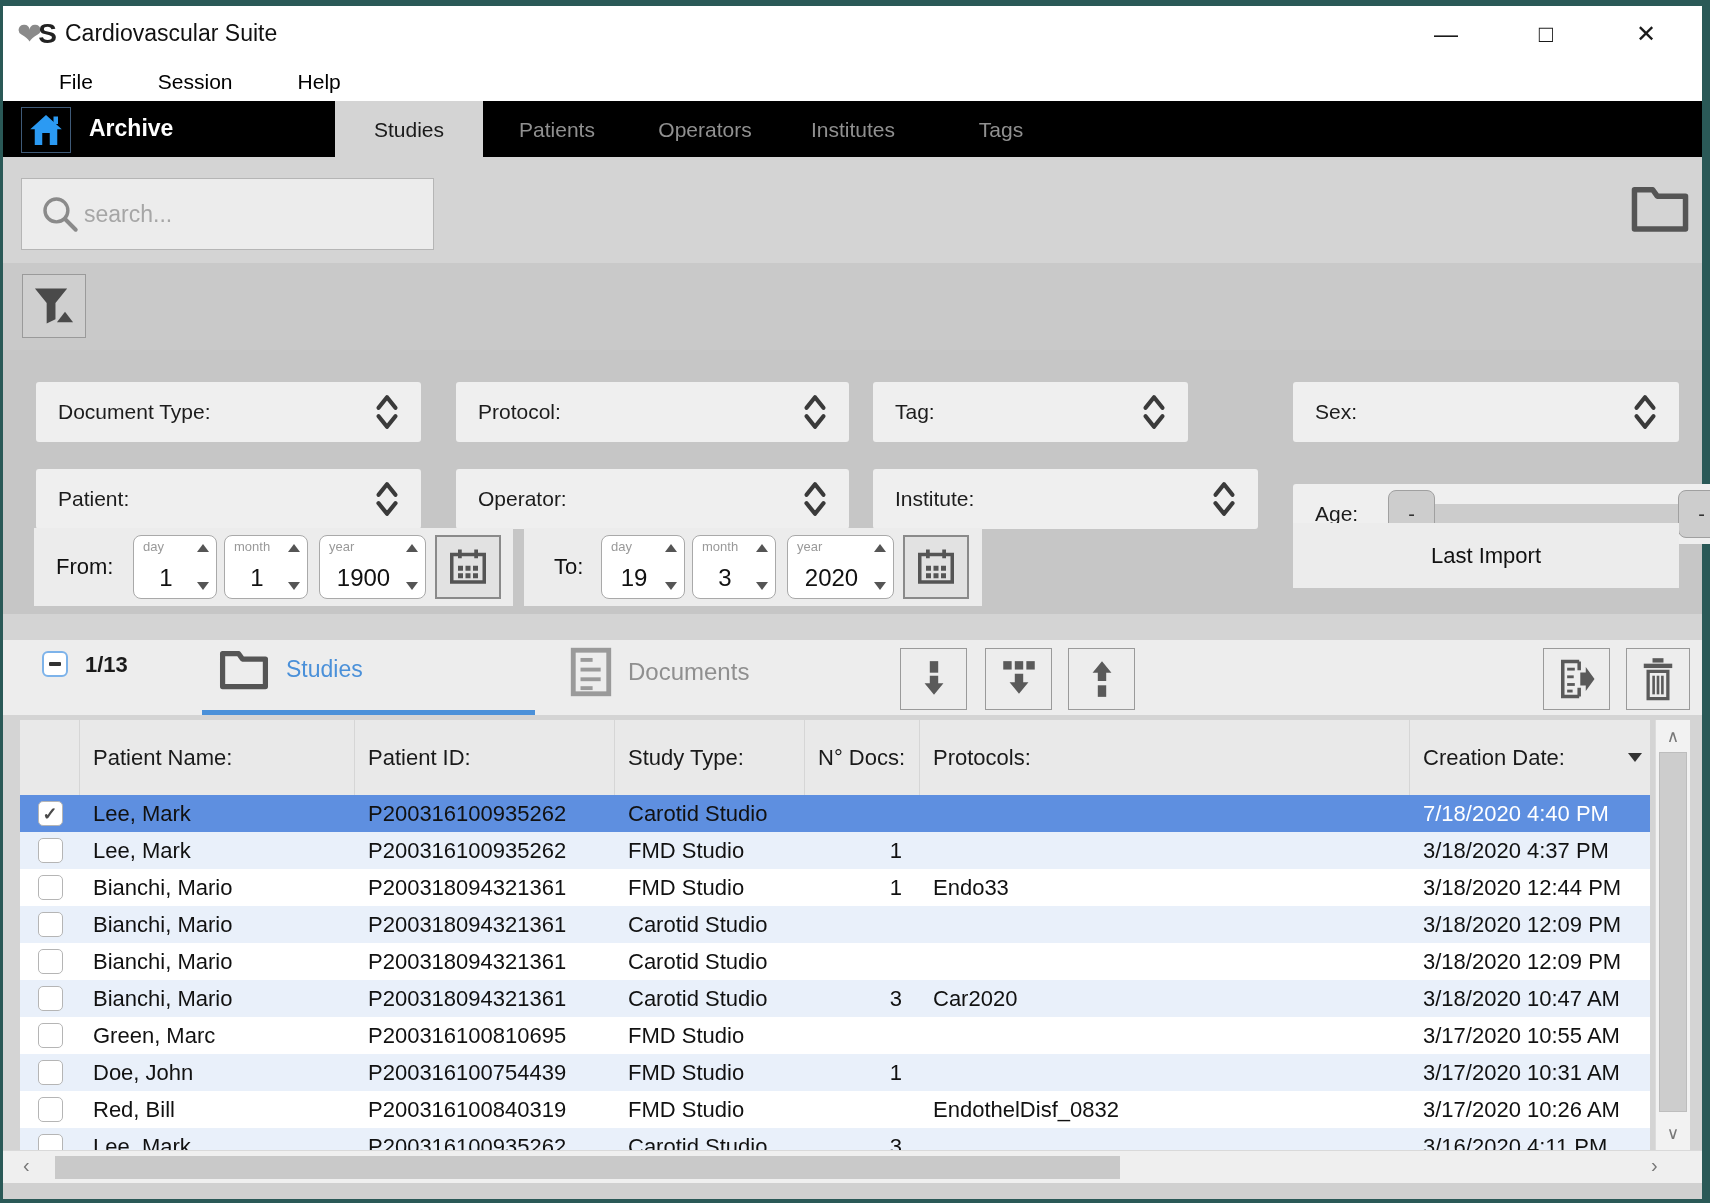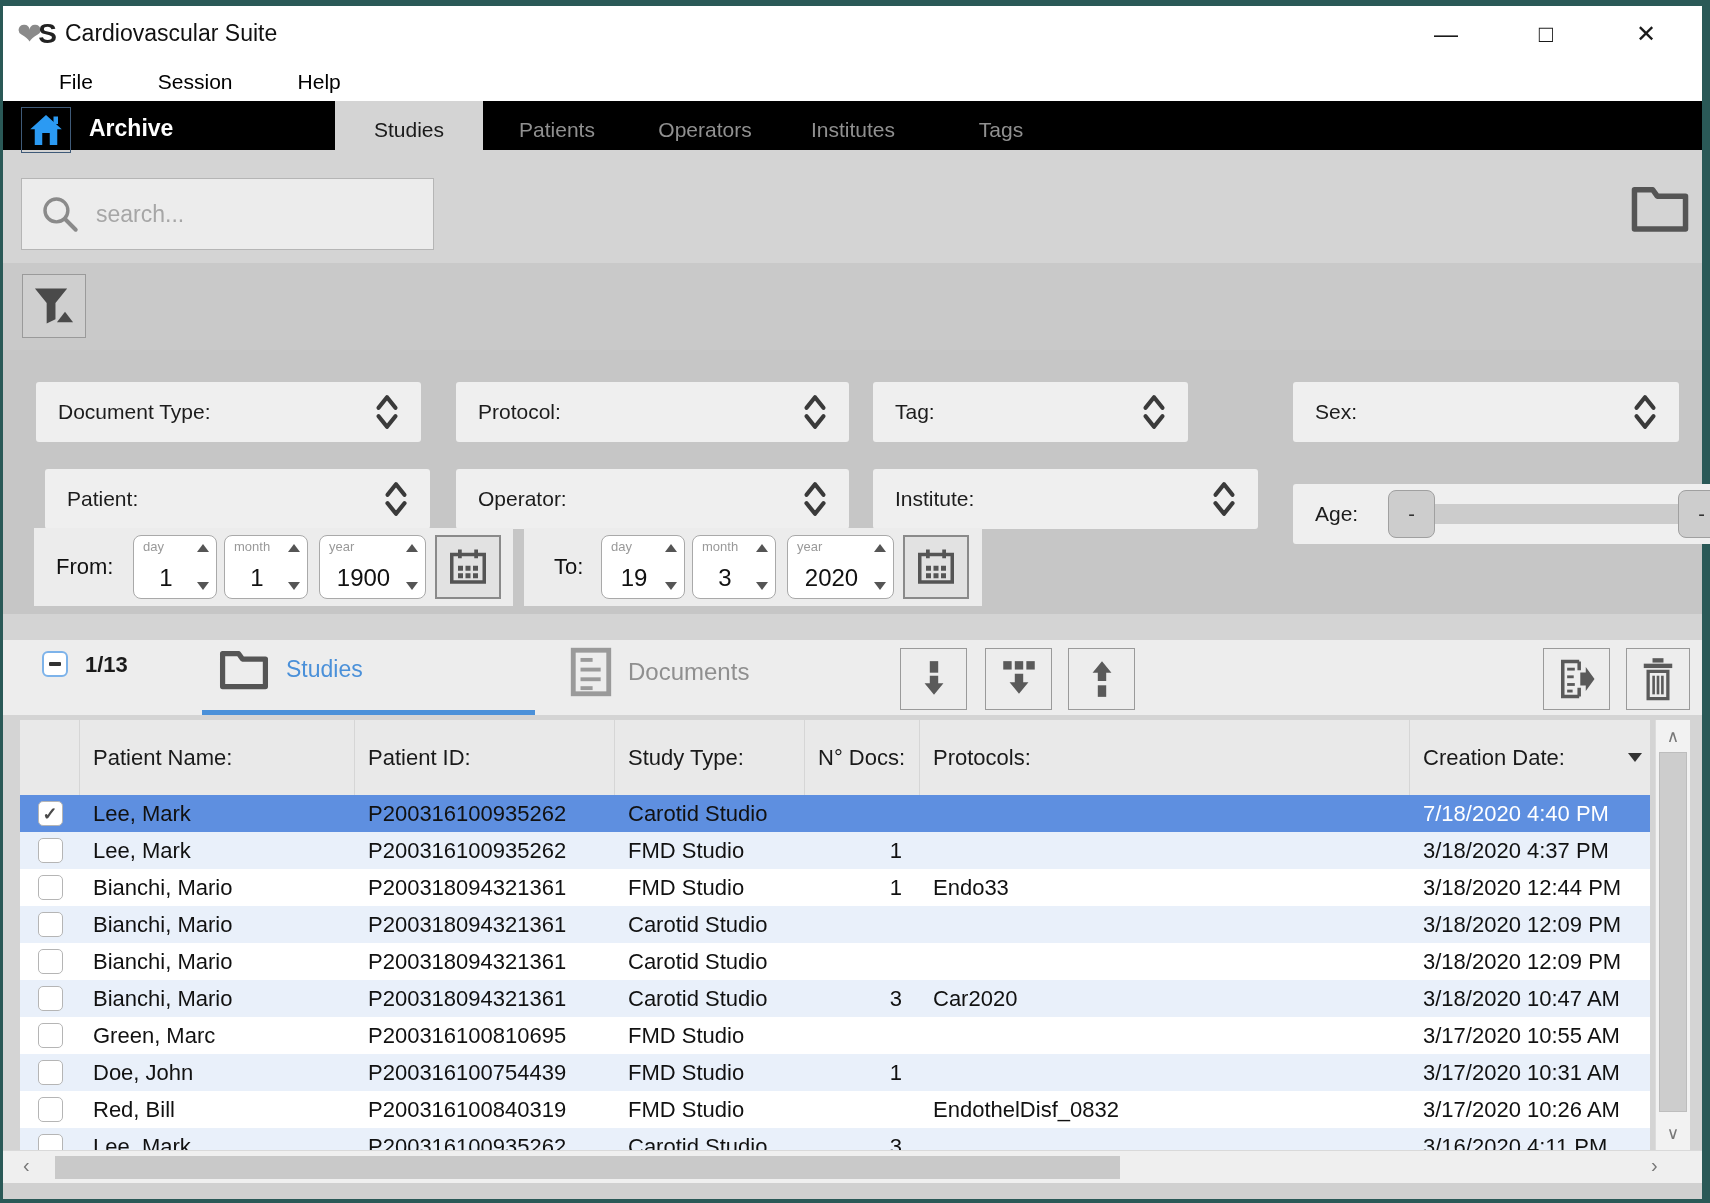--- a/index.html
+++ b/index.html
@@ -20,35 +20,35 @@
   .win-ctrls { right:35px; top:8px; display:flex; gap:58px; }
   .win-btn { width:42px; height:40px; display:flex; align-items:center; justify-content:center;
              font-size:24px; color:#1a1a1a; cursor:default; }
 
   
   .menubar { left:3px; top:62px; width:1699px; height:39px; background:#ffffff;
              display:flex; align-items:center; padding-left:16px; gap:25px; }
   .menu-item { font-size:21px; color:#000;margin-left:40px; }
 
   
-  .navbar { left:3px; top:101px; width:1699px; height:49px; background:#000; }
+  .navbar { left:3px; top:101px; width:1699px; height:56px; background:#000; }
   .home-btn { left:18px; top:6px; width:50px; height:46px; border:1px solid #3f5a78;
               display:flex; align-items:center; justify-content:center; }
   .archive-label { left:86px; top:14px; font-size:23px; font-weight:700; color:#fff; }
   .nav-tabs { left:332px; top:0; height:57px; display:flex; }
   .nav-tab { width:148px; height:57px; display:flex; align-items:center; justify-content:center;
              font-size:21px; color:#909090; }
   .nav-tab.active { background:#d4d4d4; color:#1a1a1a; }
 
   
   .search-row { left:3px; top:158px; width:1699px; height:105px; background:#d4d4d4; }
   .search-box { left:18px; top:20px; width:413px; height:72px; background:#ececec;
                 border:1px solid #b5b5b5; display:flex; align-items:center; padding-left:18px; }
   .search-box input { border:none; outline:none; background:transparent; font-size:23px;
-                      font-family:"Liberation Sans",sans-serif; color:#000000; width:320px; margin-left:16px; }
+                      font-family:"Liberation Sans",sans-serif; color:#000000; width:320px; margin-left:4px; }
   .search-box input::placeholder { color:#a6a6a6; }
   .top-folder-btn { left:1624px; top:22px; width:66px; height:56px; display:flex;
                     align-items:center; justify-content:center; }
 
   
   .filter-row { left:3px; top:263px; width:1699px; height:87px; background:#c9c9c9; }
   .filter-btn { left:19px; top:11px; width:64px; height:64px; background:#cfcfcf;
                 border:1px solid #9a9a9a; display:flex; align-items:center; justify-content:center; }
 
   
@@ -241,21 +241,21 @@
     <div class="abs dd" style="left:1290px;top:32px;width:386px">
       <span class="dd-label">Sex:</span>
       <span>
           <svg width="28" height="38" viewBox="0 0 26 36">
             <polyline points="5,14 13,4 21,14" fill="none" stroke="#3a3a3a" stroke-width="4" stroke-linecap="round" stroke-linejoin="round"></polyline>
             <polyline points="5,22 13,32 21,22" fill="none" stroke="#3a3a3a" stroke-width="4" stroke-linecap="round" stroke-linejoin="round"></polyline>
           </svg>
         </span>
     </div>
 
-    <div class="abs dd" style="left:42px;top:119px;width:385px">
+    <div class="abs dd" style="left:33px;top:119px;width:385px">
       <span class="dd-label">Patient:</span>
       <span>
           <svg width="28" height="38" viewBox="0 0 26 36">
             <polyline points="5,14 13,4 21,14" fill="none" stroke="#3a3a3a" stroke-width="4" stroke-linecap="round" stroke-linejoin="round"></polyline>
             <polyline points="5,22 13,32 21,22" fill="none" stroke="#3a3a3a" stroke-width="4" stroke-linecap="round" stroke-linejoin="round"></polyline>
           </svg>
         </span>
     </div>
     <div class="abs dd" style="left:453px;top:119px;width:393px">
       <span class="dd-label">Operator:</span>
@@ -364,20 +364,21 @@
               <rect x="14" y="15" width="4" height="4" fill="#555"></rect>
               <rect x="20" y="15" width="4" height="4" fill="#555"></rect>
             <rect x="8" y="21" width="4" height="4" fill="#555"></rect>
               <rect x="14" y="21" width="4" height="4" fill="#555"></rect>
               <rect x="20" y="21" width="4" height="4" fill="#555"></rect>
           </svg>
         </span>
       </div>
     </div>
 
+    <div class="abs last-import" style="left:1290px;top:173px;width:386px;height:65px">Last Import</div>
   </div>
 
   <div class="abs gap-band"></div>
 
   <div class="abs toolbar">
     <div class="abs cb master-cb">
       <span class="minus-mark"></span>
     </div>
     <div class="abs sel-count">1/13</div>
 

